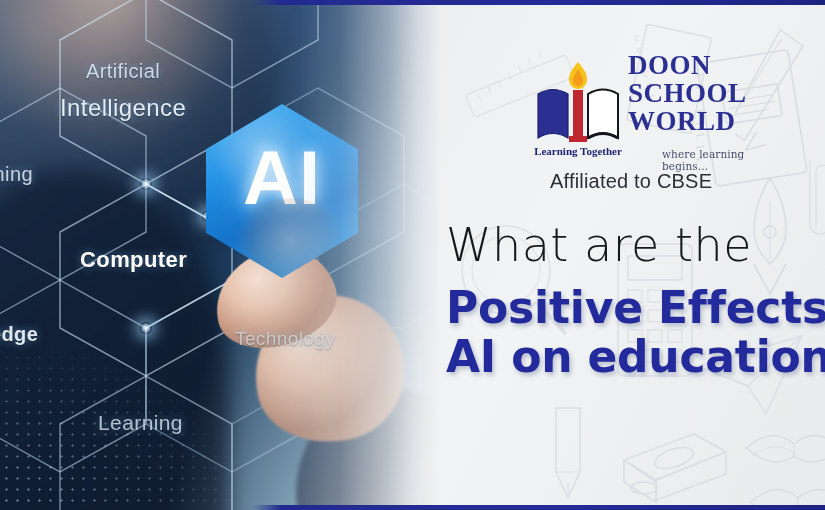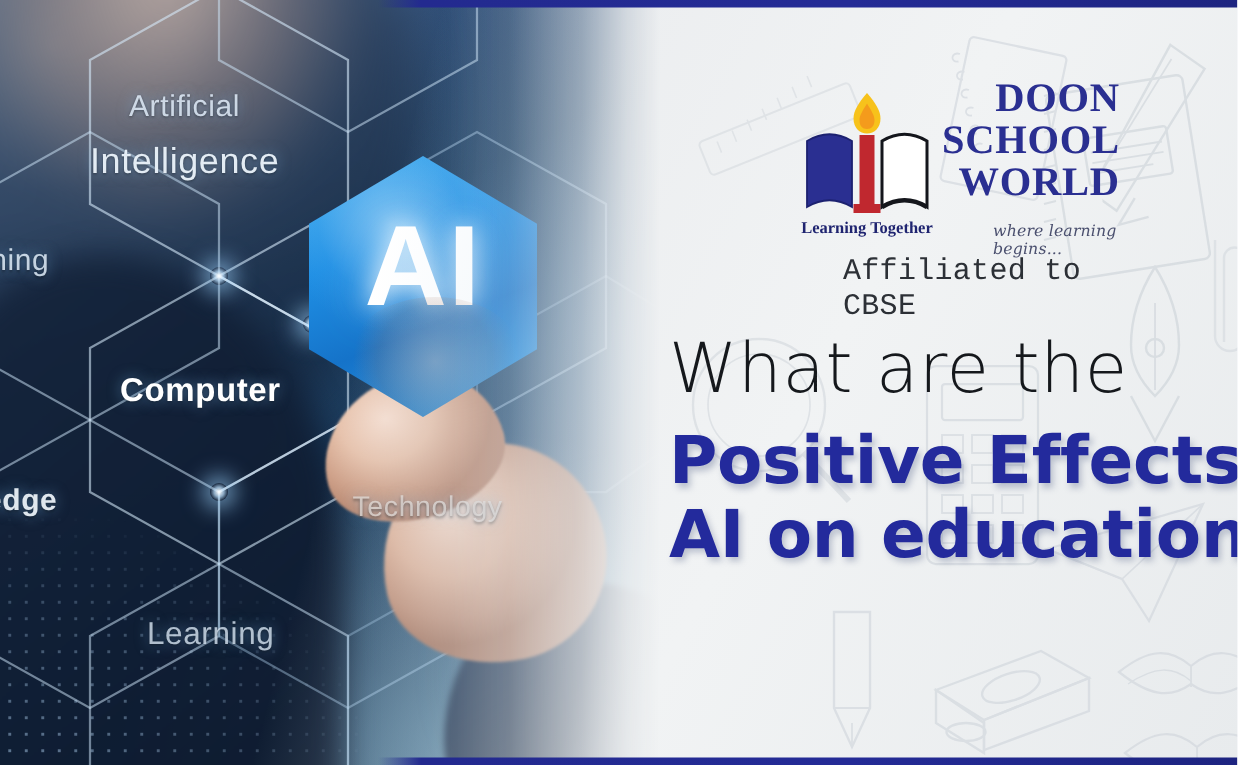--- a/index.html
+++ b/index.html
@@ -168,36 +168,33 @@
   }
   .logo-row{ position:relative; height:112px; }
   .crest{ position:absolute; left:6px; top:8px; width:88px; height:104px; }
   .school-name{
     position:absolute; left:100px; top:4px;
     font-family:"Liberation Serif", serif;
     font-weight:700;
     font-size:27px; line-height:1.03;
     letter-spacing:.5px;
     color:#2a2f91;
-    text-align:right;
   }
   .school-name span{ display:block; }
   .tagline{
     position:absolute; left:134px; top:100px;
     font-family:"DejaVu Serif", serif;
-    font-style:italic;
     font-size:10.5px; letter-spacing:.1px;
     color:#4a4f6e;
   }
   .cbse{
     position:absolute; left:22px; top:122px;
-    font-family:Liberation Mono, monospace;
+    font-family:Liberation Sans, sans-serif;
     font-size:20px; letter-spacing:.2px;
     color:#2c3036;
-    margin-left:12px;
   }
 
   
   .headline{
     position:absolute; left:446px; top:222px; width:420px;
   }
   .h-line1{
     font-family:"DejaVu Sans", sans-serif;
     font-weight:300;
     font-size:46px; line-height:1.02;

